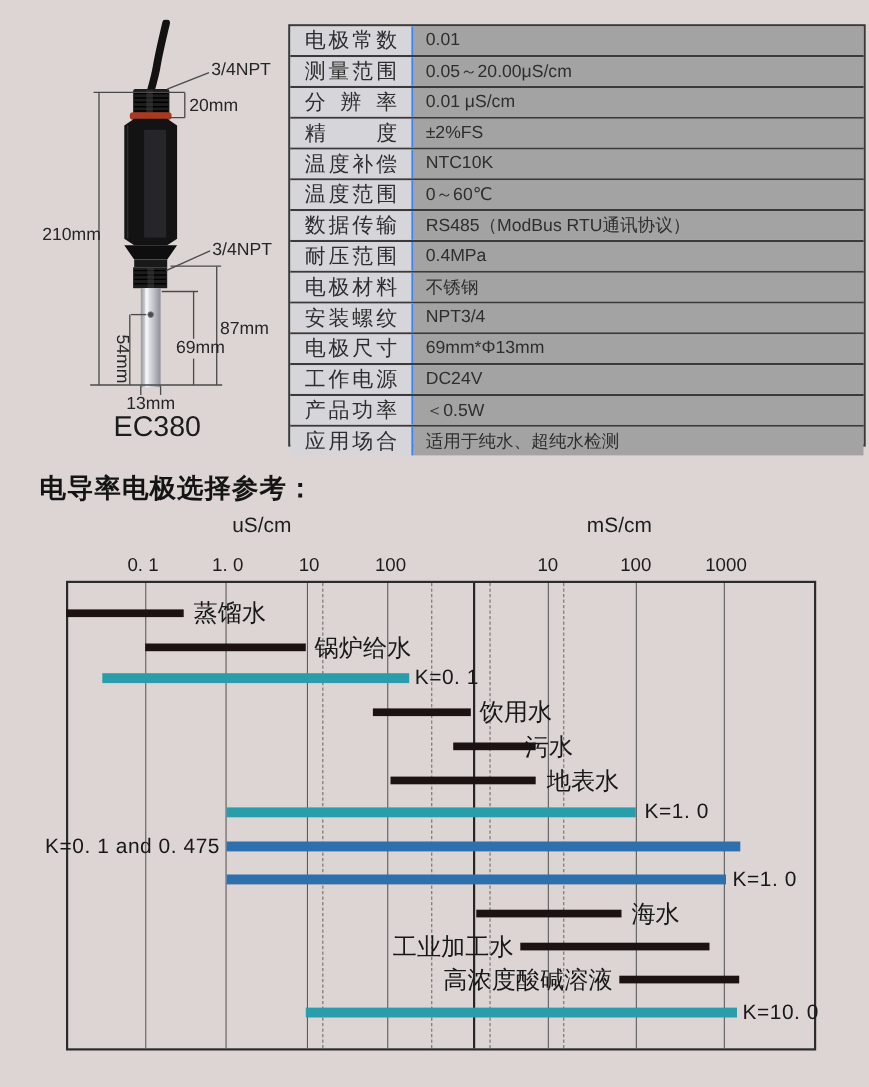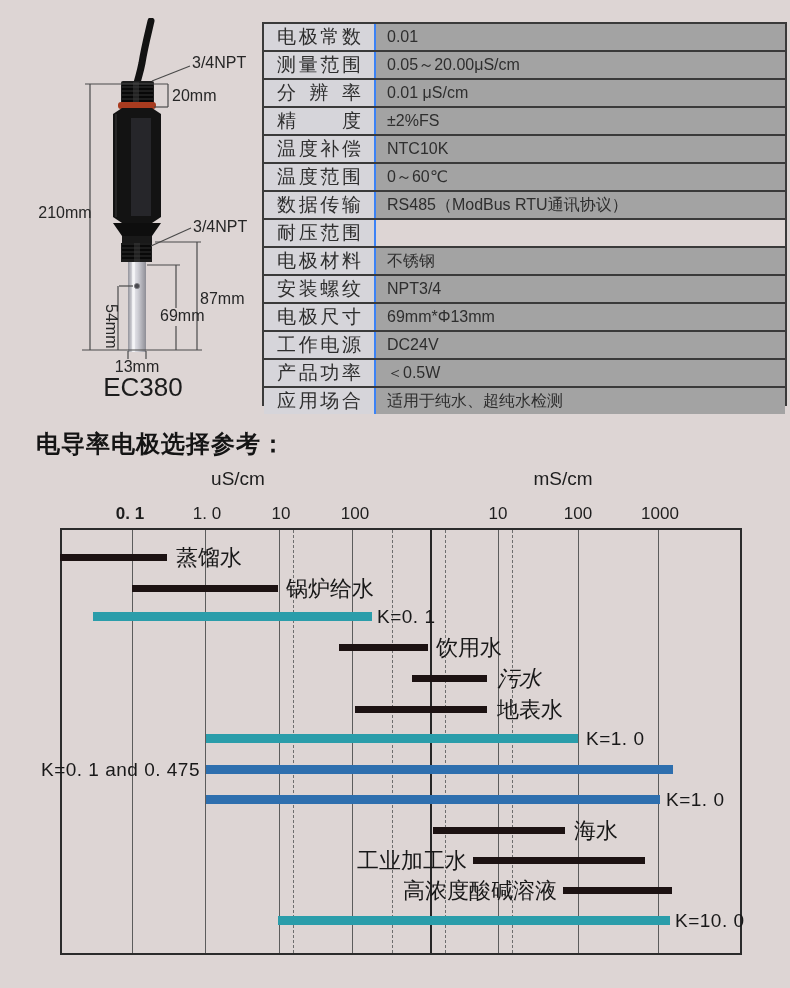--- a/index.html
+++ b/index.html
@@ -174,20 +174,21 @@
     <div class="spec-row">
       <div class="spec-label">
         <span class="spec-label-inner">数据传输</span>
       </div>
       <div class="spec-value">RS485（ModBus RTU通讯协议）</div>
     </div>
     <div class="spec-row">
       <div class="spec-label">
         <span class="spec-label-inner">耐压范围</span>
       </div>
+      <div class="spec-value">0.4MPa</div>
     </div>
     <div class="spec-row">
       <div class="spec-label">
         <span class="spec-label-inner">电极材料</span>
       </div>
       <div class="spec-value">不锈钢</div>
     </div>
     <div class="spec-row">
       <div class="spec-label">
         <span class="spec-label-inner">安装螺纹</span>
@@ -237,40 +238,40 @@
       <div class="gridline-dashed" style="left: 450px;"></div>
       <div class="range-bar" style="left: -2px; width: 107px; top: 24px; height: 7px; background: rgb(28, 18, 18);"></div>
       <div class="bar-label" style="top: 28px; left: 114px;">蒸馏水</div>
       <div class="range-bar" style="left: 70px; width: 146px; top: 55px; height: 7px; background: rgb(28, 18, 18);"></div>
       <div class="bar-label" style="top: 59px; left: 224px;">锅炉给水</div>
       <div class="range-bar" style="left: 31px; width: 279px; top: 82px; height: 9px; background: rgb(42, 157, 170);"></div>
       <div class="bar-label k-label" style="top: 87px; left: 315px;">K=0. 1</div>
       <div class="range-bar" style="left: 277px; width: 89px; top: 114px; height: 7px; background: rgb(28, 18, 18);"></div>
       <div class="bar-label" style="top: 118px; left: 374px;">饮用水</div>
       <div class="range-bar" style="left: 350px; width: 75px; top: 145px; height: 7px; background: rgb(28, 18, 18);"></div>
-      <div class="bar-label" style="top: 149px; left: 435px; font-style: italic;">污水</div>
+      <div class="bar-label" style="top: 149px; left: 415px;">污水</div>
       <div class="range-bar" style="left: 293px; width: 132px; top: 176px; height: 7px; background: rgb(28, 18, 18);"></div>
       <div class="bar-label" style="top: 180px; left: 435px;">地表水</div>
       <div class="range-bar" style="left: 144px; width: 372px; top: 204px; height: 9px; background: rgb(42, 157, 170);"></div>
       <div class="bar-label k-label" style="top: 209px; left: 524px;">K=1. 0</div>
       <div class="range-bar" style="left: 144px; width: 467px; top: 235px; height: 9px; background: rgb(46, 111, 174);"></div>
       <div class="bar-label k-label" style="top: 240px; right: 540px;">K=0. 1 and 0. 475</div>
       <div class="range-bar" style="left: 144px; width: 454px; top: 265px; height: 9px; background: rgb(46, 111, 174);"></div>
       <div class="bar-label k-label" style="top: 270px; left: 604px;">K=1. 0</div>
       <div class="range-bar" style="left: 371px; width: 132px; top: 297px; height: 7px; background: rgb(28, 18, 18);"></div>
       <div class="bar-label" style="top: 301px; left: 512px;">海水</div>
       <div class="range-bar" style="left: 411px; width: 172px; top: 327px; height: 7px; background: rgb(28, 18, 18);"></div>
       <div class="bar-label" style="top: 331px; right: 273px;">工业加工水</div>
       <div class="range-bar" style="left: 501px; width: 109px; top: 357px; height: 7px; background: rgb(28, 18, 18);"></div>
       <div class="bar-label" style="top: 361px; right: 183px;">高浓度酸碱溶液</div>
       <div class="range-bar" style="left: 216px; width: 392px; top: 386px; height: 9px; background: rgb(42, 157, 170);"></div>
       <div class="bar-label k-label" style="top: 391px; left: 613px;">K=10. 0</div>
     </div>
 <div class="unit-label" style="left: 238px;">uS/cm</div>
     <div class="unit-label" style="left: 563px;">mS/cm</div>
-    <div class="tick-label" style="left: 130px; font-weight: bold;">0. 1</div>
+    <div class="tick-label" style="left: 130px;">0. 1</div>
     <div class="tick-label" style="left: 207px;">1. 0</div>
     <div class="tick-label" style="left: 281px;">10</div>
     <div class="tick-label" style="left: 355px;">100</div>
     <div class="tick-label" style="left: 498px;">10</div>
     <div class="tick-label" style="left: 578px;">100</div>
     <div class="tick-label" style="left: 660px;">1000</div>
   </div>
 
 </body></html>

